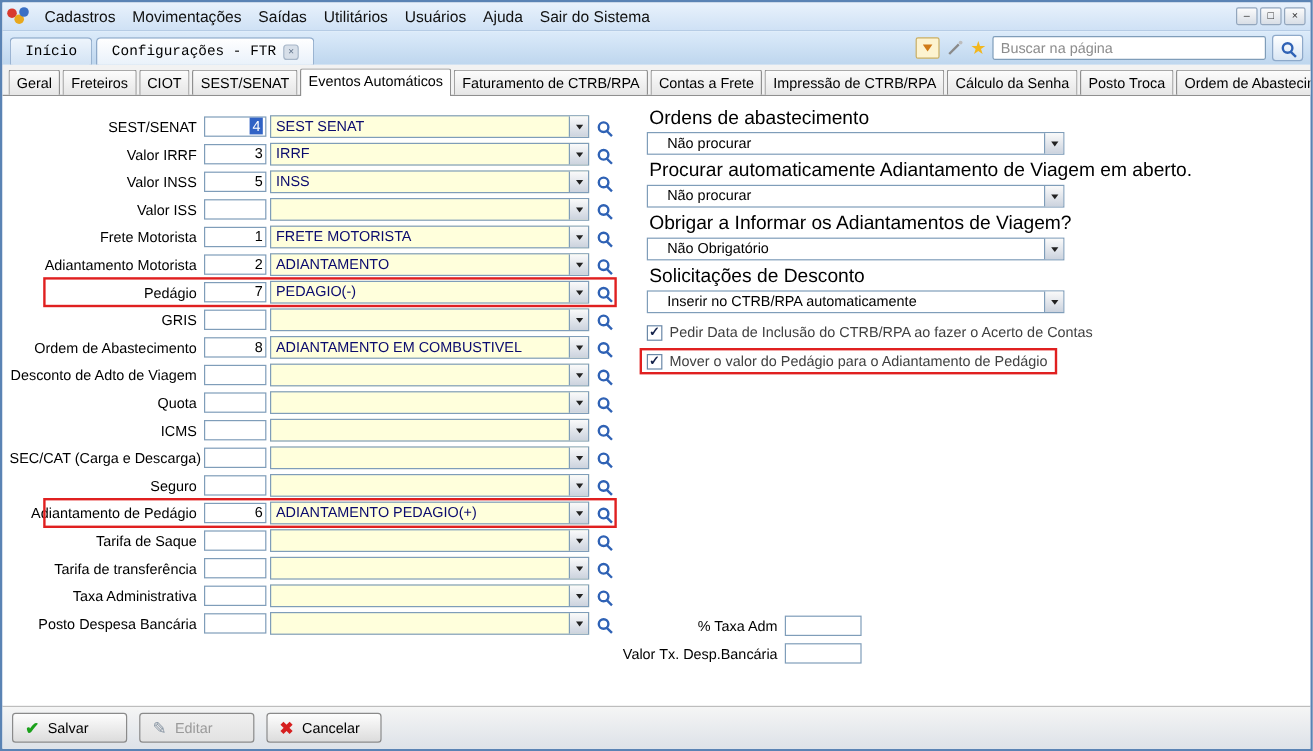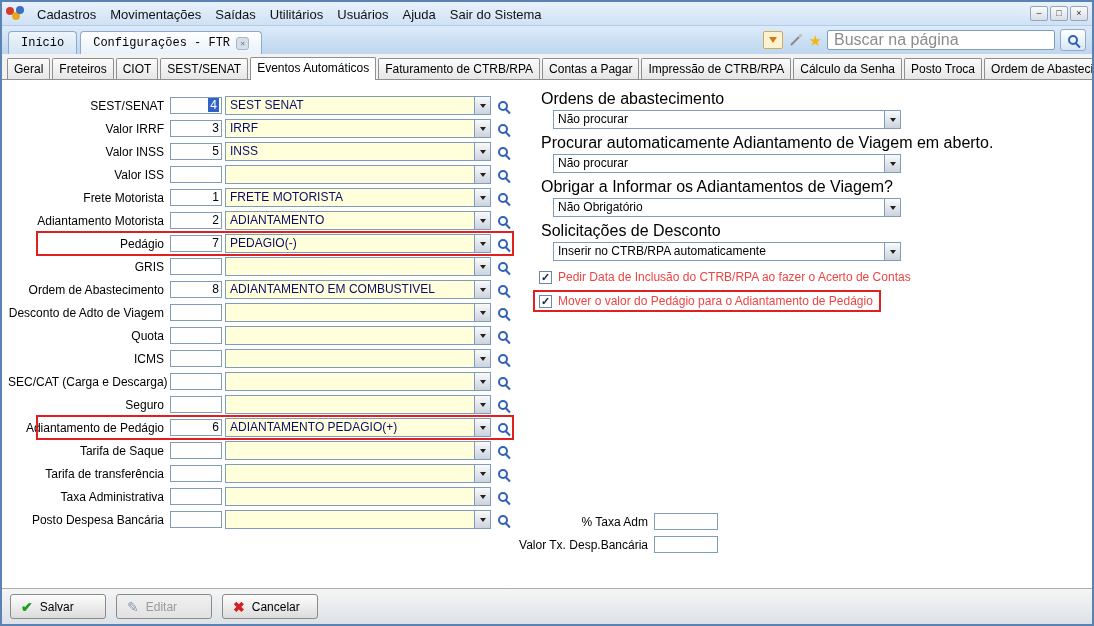--- a/index.html
+++ b/index.html
@@ -32,21 +32,21 @@
   .doc-tab.active { background:linear-gradient(#ffffff,#e9f1fa); }
   .tab-close { width:13px; height:13px; border:1px solid #a7b6c8; border-radius:3px; background:#d7dfe9;
                color:#5f7188; font-size:8px; line-height:11px; text-align:center; }
   .tab-tools { margin-left:auto; display:flex; align-items:center; gap:5px; padding-bottom:3px; }
   .tool-box { width:20px; height:18px; border:1px solid #c9ae62; border-radius:2px; background:#fdf3d0;
               display:flex; align-items:center; justify-content:center; }
   .tool-box .arr { width:0; height:0; border-left:4px solid transparent; border-right:4px solid transparent;
                    border-top:6px solid #d07a18; }
   .star { color:#f2b71e; font-size:15px; line-height:15px; }
   .search-input { width:228px; height:20px; border:1px solid #7f9db9; border-radius:2px;
-                  padding:0 6px; font-size:16px; font-family:inherit; color:#333; }
+                  padding:0 6px; font-size:12px; font-family:inherit; color:#333; }
   .search-input::placeholder { color:#8c8c8c; }
   .search-btn { width:26px; height:22px; border:1px solid #8ea9c9; border-radius:3px;
                 background:linear-gradient(#ffffff,#d9e6f4); display:flex; align-items:center;
                 justify-content:center; }
 
   
   .subtab-strip { height:26px; flex:none; display:flex; align-items:flex-end; padding:3px 5px 0 5px;
                   background:#f2f2f2; border-bottom:1px solid #8f8f8f; }
   .subtab { font-size:12px; padding:3px 6px; margin-right:2px; white-space:nowrap;
             border:1px solid #8f8f8f; border-bottom:none; border-radius:2px 2px 0 0;
@@ -76,29 +76,29 @@
   .mag { margin-left:7px; width:10px; height:10px; border:2px solid #2f62b5; border-radius:50%;
          position:relative; flex:none; }
   .mag::after { content:''; position:absolute; width:7px; height:2px; background:#2f62b5;
                 right:-5px; bottom:-3px; transform:rotate(45deg); }
   .frow.hl::after { content:''; position:absolute; left:28px; right:-6px; top:-1px; bottom:-1px;
                     border:2px solid #e02020; pointer-events:none; }
 
   .right-col { position:absolute; left:537px; top:8px; width:352px; }
   .rgroup { margin-bottom:5px; }
   .rlabel { font-size:16px; color:#000; margin:2px 0 2px 2px; white-space:nowrap; }
-  .right-col .fcombo { width:348px; margin-left:14px; }
+  .right-col .fcombo { width:348px; margin-left:0;padding-left:12px; }
   .right-col .combo-text { color:#000; }
   .check-row { display:flex; align-items:center; gap:6px; margin-top:9px; font-size:12px;
                width:fit-content; }
   .check-row.hl-box { border:2px solid #e02020; padding:2px 6px 2px 4px; margin-top:6px;
                       margin-left:-6px; }
   .cbox { width:13px; height:13px; border:1px solid #6a88a8; background:#fff; flex:none;
           font-size:11px; line-height:11px; text-align:center; color:#14224a; font-weight:bold; }
-  .clabel { white-space:nowrap; color:#ef4444;text-align:right; }
+  .clabel { white-space:nowrap; color:#404040;text-align:right; }
 
   .extra-fields { position:absolute; left:492px; top:430px; }
   .xrow { display:flex; align-items:center; height:23px; }
   .xlabel { width:160px; text-align:right; padding-right:6px; font-size:12px; white-space:nowrap; }
   .xinput { width:64px; height:17px; border:1px solid #7f9db9; background:#fff; display:inline-block; }
 
   
   .footer { height:36px; flex:none; display:flex; align-items:center; gap:10px; padding:0 8px;
             background:linear-gradient(#f5f5f5,#dde2e8); border-top:1px solid #adadad; }
   .fbtn { min-width:96px; height:25px; border:1px solid #8a8a8a; border-radius:3px;
@@ -155,21 +155,21 @@
     </div>
   </div>
 
   <div class="subtab-strip" id="subtabs">
       <span class="subtab">Geral</span>
       <span class="subtab">Freteiros</span>
       <span class="subtab">CIOT</span>
       <span class="subtab">SEST/SENAT</span>
       <span class="subtab active">Eventos Automáticos</span>
       <span class="subtab">Faturamento de CTRB/RPA</span>
-      <span class="subtab">Contas a Pagar</span>
+      <span class="subtab">Contas a Frete</span>
       <span class="subtab">Impressão de CTRB/RPA</span>
       <span class="subtab">Cálculo da Senha</span>
       <span class="subtab">Posto Troca</span>
       <span class="subtab">Ordem de Abastecimento</span>
     </div>
 
   <div class="content">
     <div class="form-col" id="form-rows">
         <div class="frow">
           <span class="flabel">SEST/SENAT</span>

